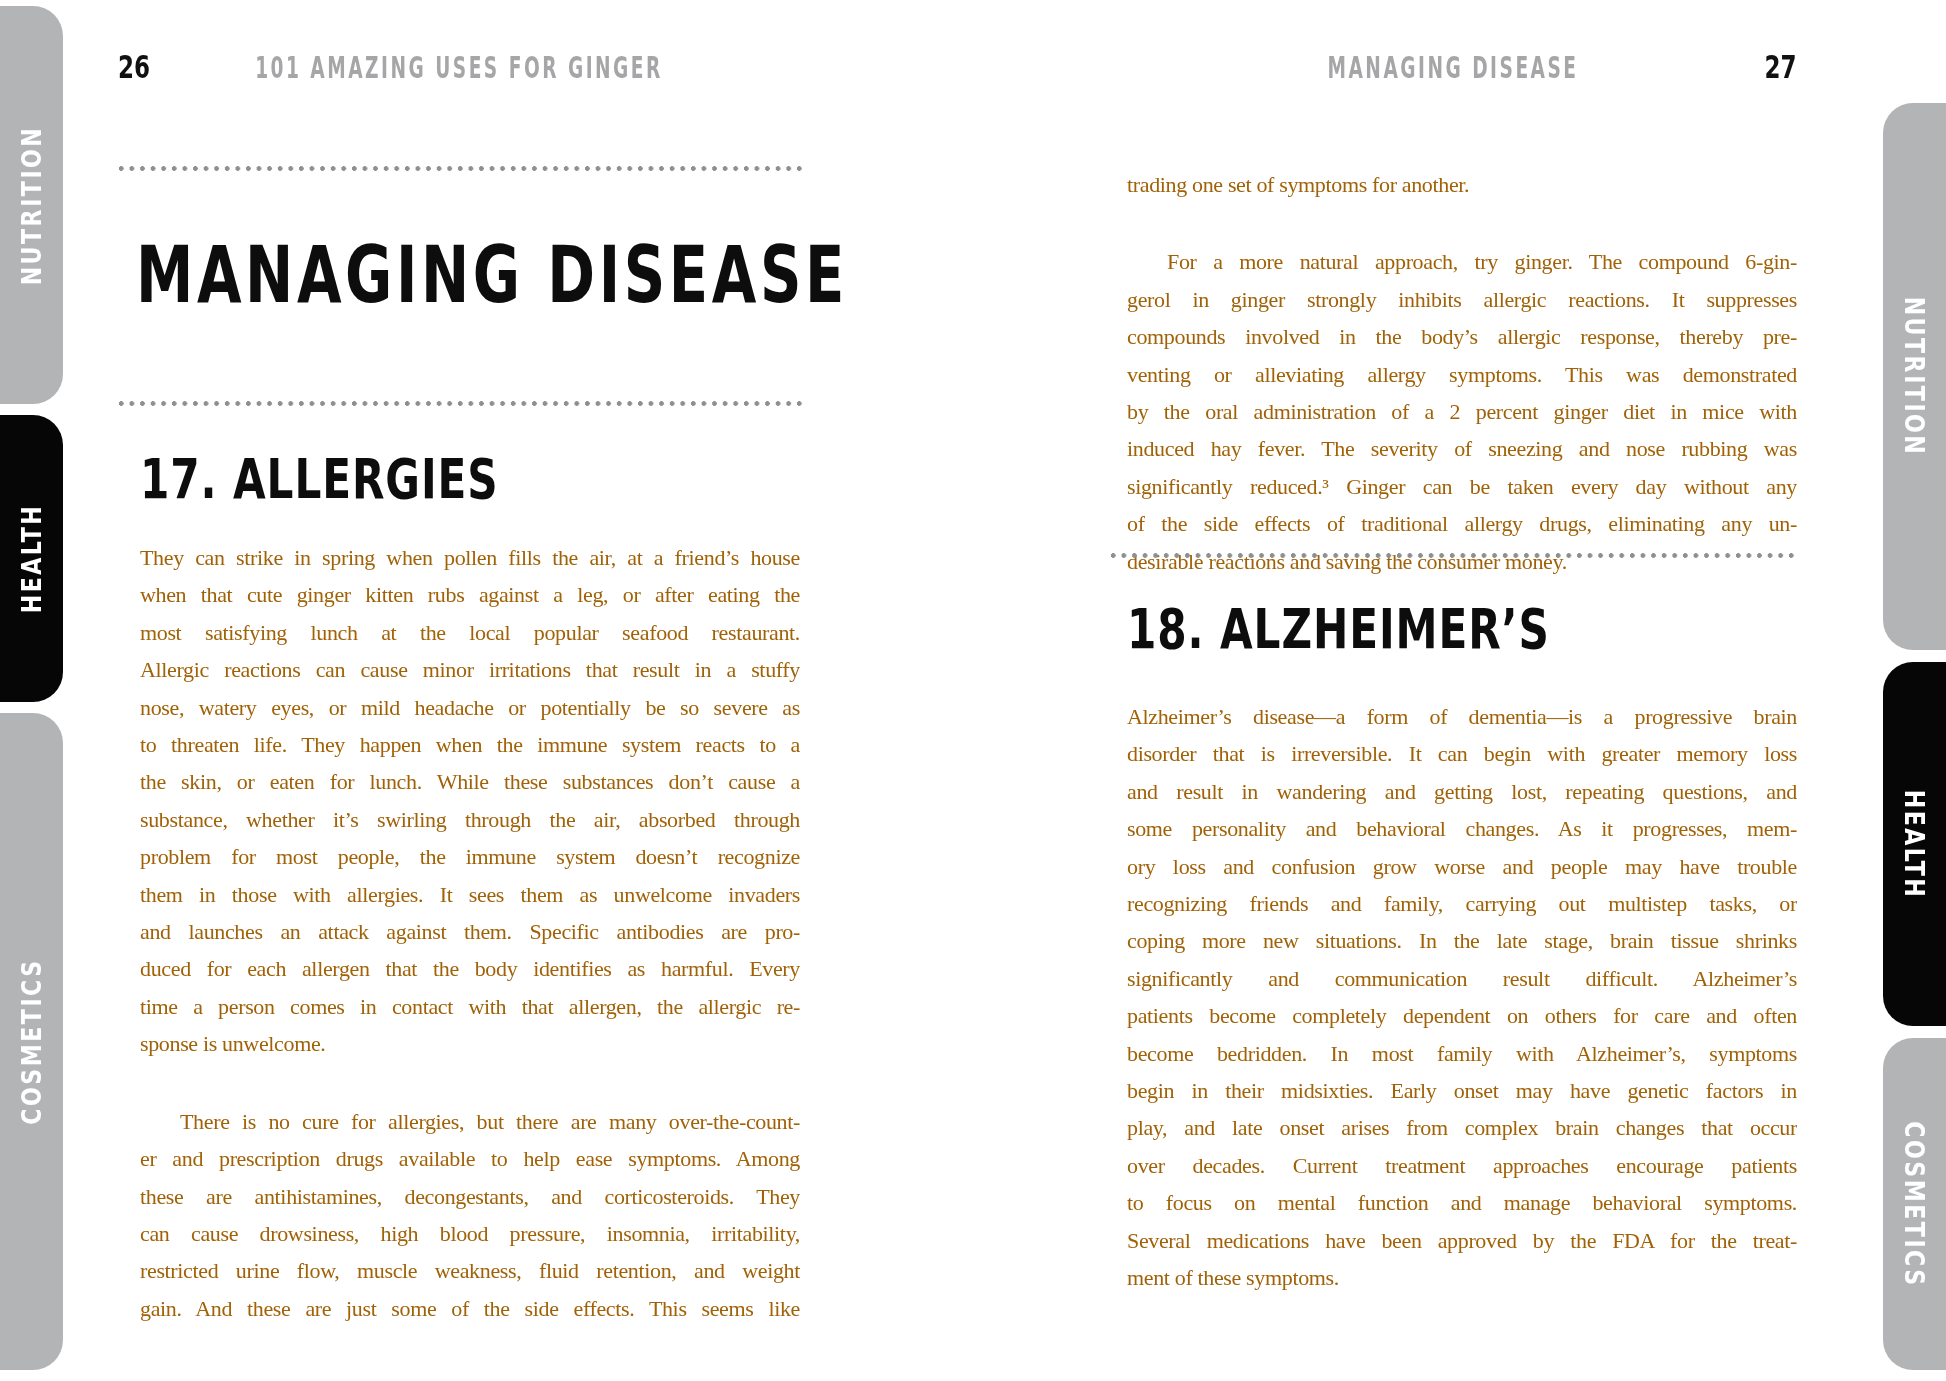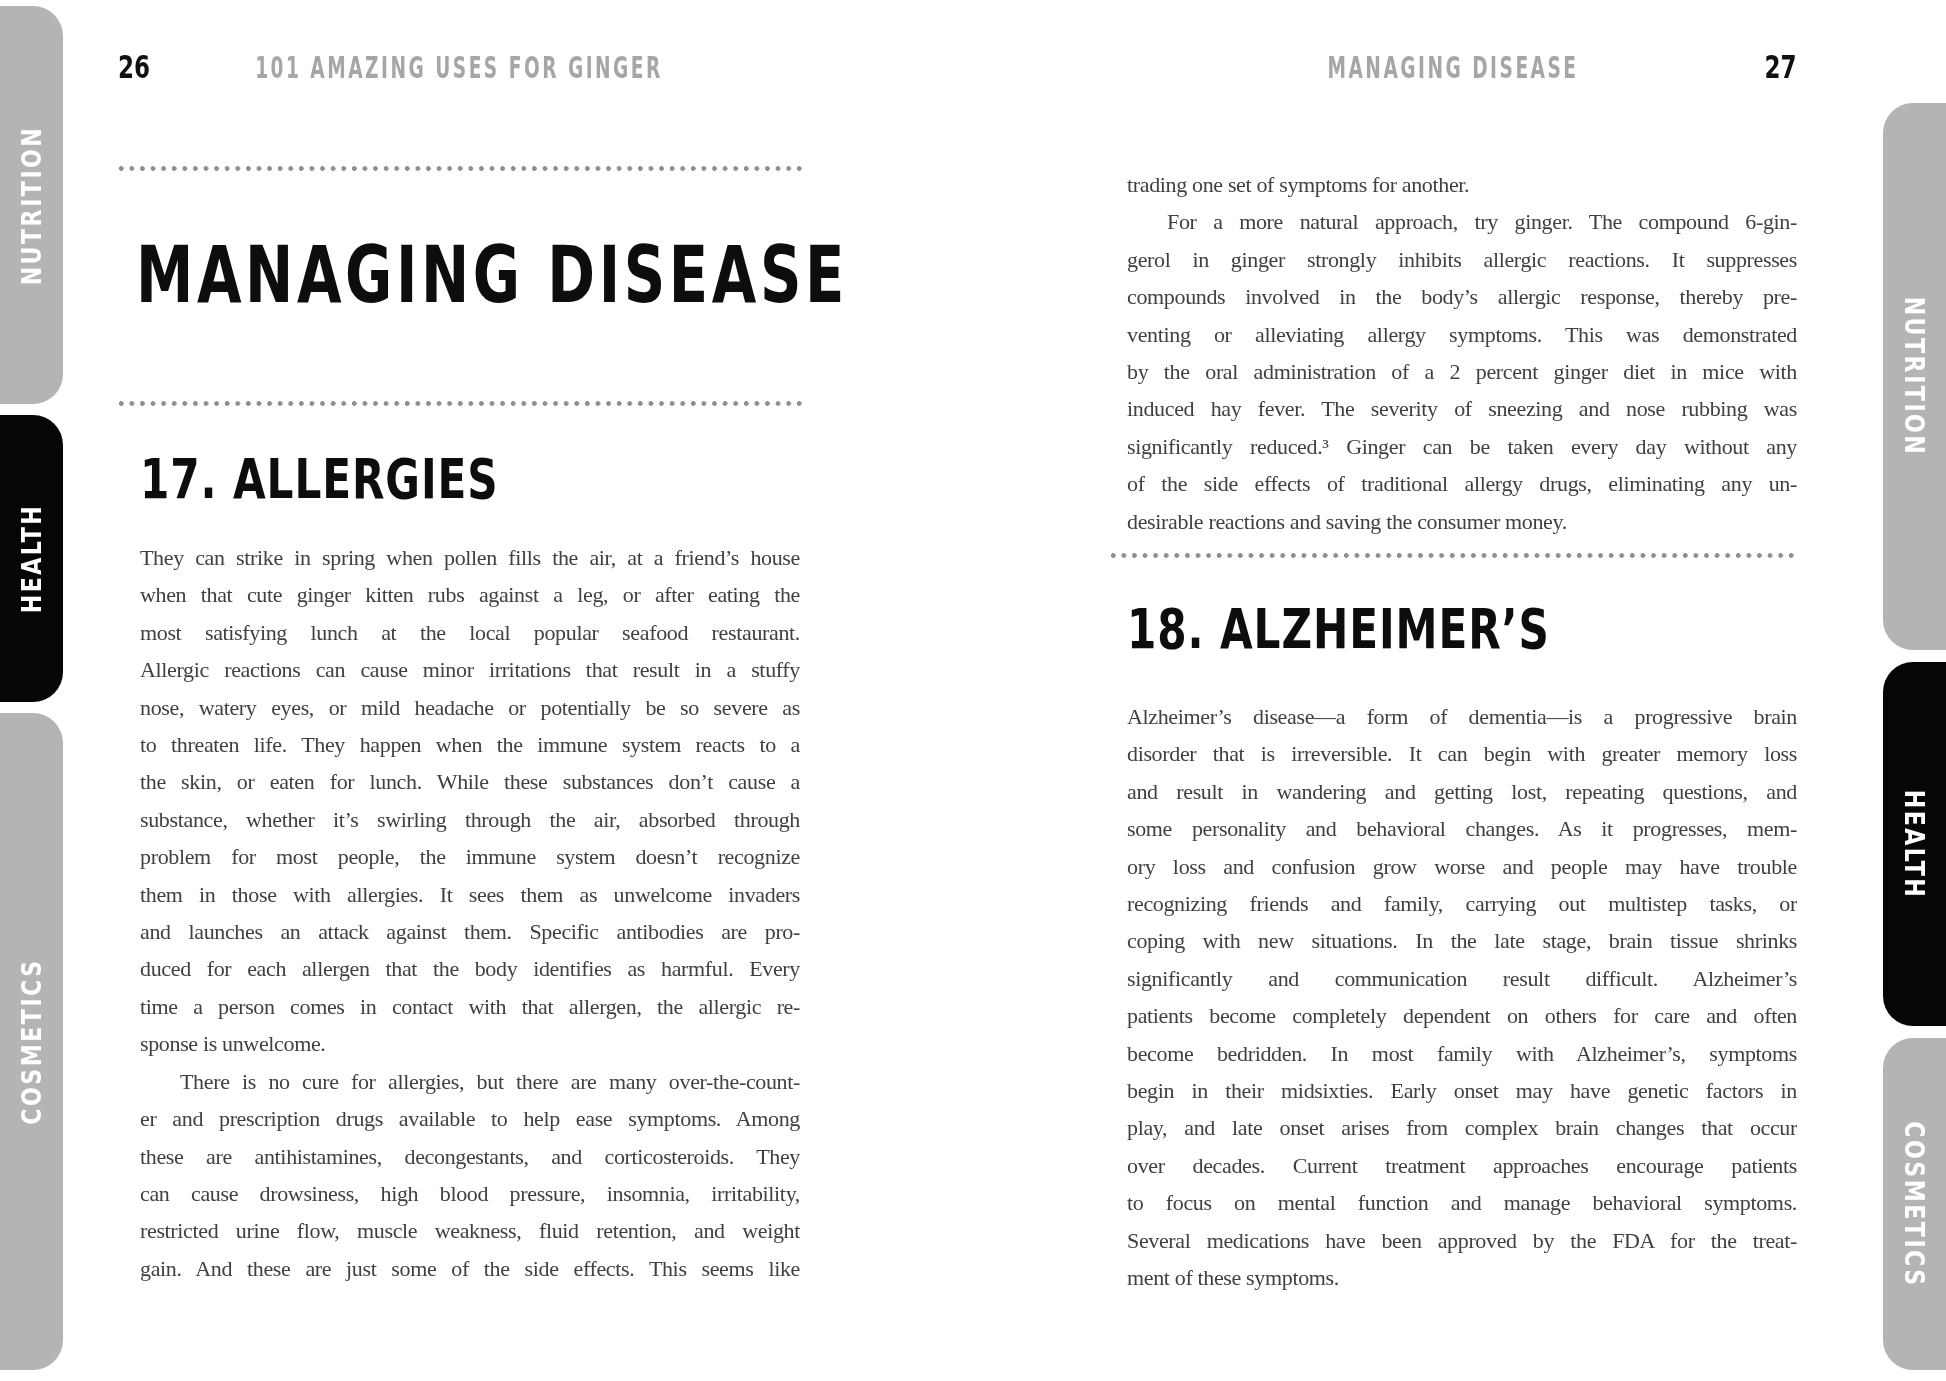--- a/index.html
+++ b/index.html
@@ -72,24 +72,24 @@
   #heading-18 { left:1127px; top:596px; }
 
   
   .bodycol { position:absolute; }
   #left-body   { left:140px;  top:539px; width:660px; }
   #right-body-top { left:1127px; top:166px; width:670px; }
   #right-body-bottom { left:1127px; top:698px; width:670px; }
   .bodyline {
     font-family:"Liberation Serif", serif;
     font-size:22px; line-height:37.4px; letter-spacing:-0.35px;
-    color:#404040; white-space:nowrap; overflow:hidden;
+    color:#a16207; white-space:nowrap; overflow:hidden;
     text-align:justify; text-align-last:justify;
   }
-  .bodyline.ind  { text-indent:40px; }
+  .bodyline.ind  { text-indent:40px;margin-top:40px; }
   .bodyline.pend { text-align-last:left; }
 </style>
 </head>
 <body>
 
 <div class="canvas">
 
   <div class="tab tab-left tab-gray" id="tab-l-nutrition">
     <span class="tab-label">NUTRITION</span>
   </div>
@@ -173,21 +173,21 @@
     <div class="section-heading" id="heading-18">18. ALZHEIMER’S</div>
 
     <div class="bodycol" id="right-body-bottom">
       <div>
           <div class="bodyline">Alzheimer’s disease—a form of dementia—is a progressive brain</div>
           <div class="bodyline">disorder that is irreversible. It can begin with greater memory loss</div>
           <div class="bodyline">and result in wandering and getting lost, repeating questions, and</div>
           <div class="bodyline">some personality and behavioral changes. As it progresses, mem-</div>
           <div class="bodyline">ory loss and confusion grow worse and people may have trouble</div>
           <div class="bodyline">recognizing friends and family, carrying out multistep tasks, or</div>
-          <div class="bodyline">coping with new situations. In the late stage, brain tissue shrinks</div>
+          <div class="bodyline">coping more new situations. In the late stage, brain tissue shrinks</div>
           <div class="bodyline">significantly and communication result difficult. Alzheimer’s</div>
           <div class="bodyline">patients become completely dependent on others for care and often</div>
           <div class="bodyline">become bedridden. In most family with Alzheimer’s, symptoms</div>
           <div class="bodyline">begin in their midsixties. Early onset may have genetic factors in</div>
           <div class="bodyline">play, and late onset arises from complex brain changes that occur</div>
           <div class="bodyline">over decades. Current treatment approaches encourage patients</div>
           <div class="bodyline">to focus on mental function and manage behavioral symptoms.</div>
           <div class="bodyline">Several medications have been approved by the FDA for the treat-</div>
           <div class="bodyline pend">ment of these symptoms.</div>
         </div>

